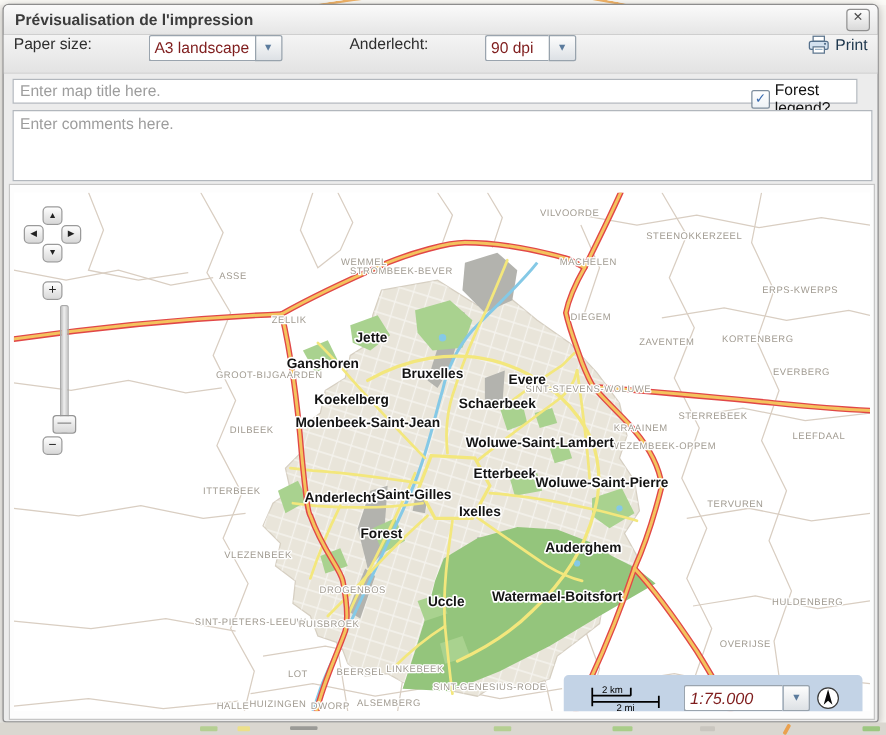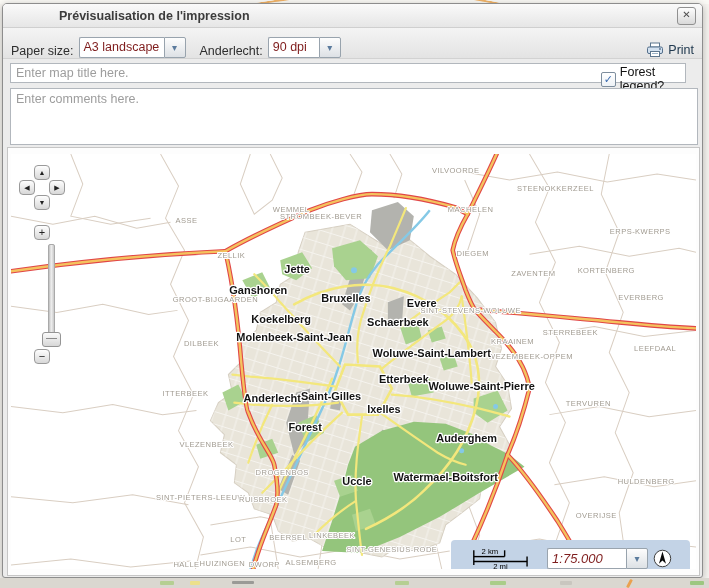--- a/index.html
+++ b/index.html
@@ -8,25 +8,25 @@
   
   .top-sliver{position:absolute;left:0;top:0;width:709px;height:4px;background:#fbfaf6;}
   .top-sliver .arc{position:absolute;top:0;height:3px;border-top:2px solid #f2b468;border-radius:50%;}
   .bottom-sliver{position:absolute;left:0;top:578px;width:709px;height:10px;background:#dad7d0;}
   .speck{position:absolute;top:3px;height:4px;border-radius:1px;}
   
   .dialog{position:absolute;left:2px;top:3px;width:701px;height:575px;background:#ececec;
           border:1px solid #8d8d8d;border-radius:5px 5px 3px 3px;box-shadow:0 2px 8px rgba(0,0,0,.28);box-sizing:border-box;}
   .titlebar{position:absolute;left:0;top:0;right:0;height:24px;background:linear-gradient(#fafafa,#e6e6e6);
             border-bottom:1px solid #cfcfcf;border-radius:4px 4px 0 0;display:flex;align-items:center;padding:0 6px 0 9px;box-sizing:border-box;}
-  .titlebar .ttl{font-weight:bold;font-size:12.5px;color:#3c3c3c;flex:1;margin-left:47px;}
+  .titlebar .ttl{font-weight:bold;font-size:12.5px;color:#3c3c3c;flex:1;}
   .closebtn{width:17px;height:16px;border:1px solid #909090;border-radius:3px;background:linear-gradient(#fdfdfd,#d9d9d9);
             color:#4d4d4d;font-size:10px;line-height:14px;text-align:center;cursor:pointer;}
   .toolbar{position:absolute;left:0;top:24px;right:0;height:31px;background:linear-gradient(#f4f4f4,#e3e3e3);
-           border-bottom:1px solid #d2d2d2;display:flex;align-items:flex-end;padding:0 8px;box-sizing:border-box;}
+           border-bottom:1px solid #d2d2d2;display:flex;align-items:flex-start;padding:0 8px;box-sizing:border-box;gap:40px;}
   .tlabel{color:#2e2e2e;font-size:12.5px;margin-right:5px;}
   .combo{display:flex;margin-right:14px;height:21px;}
   .cfield{background:#fff;border:1px solid #9aa4ae;border-right:none;border-radius:2px 0 0 2px;
           padding:0 4px;line-height:19px;font-size:12.5px;color:#7f1d1d;white-space:nowrap;overflow:hidden;}
   .cbtn{width:20px;border:1px solid #98a3ad;background:linear-gradient(#fdfdfd,#dde1e5);display:flex;align-items:center;
         justify-content:center;color:#5b7b9d;font-size:10px;border-radius:0 2px 2px 0;cursor:pointer;}
   .printbtn{margin-left:auto;display:flex;align-items:center;gap:4px;color:#20394f;font-size:12.5px;cursor:pointer;}
   .title-row input{position:absolute;left:7px;top:59px;width:676px;height:20px;border:1px solid #b2b7bd;
         padding:0 5px;font:12.5px "Liberation Sans",sans-serif;color:#444;box-sizing:border-box;}
   input::placeholder,textarea::placeholder{color:#9d9d9d;opacity:1;}

